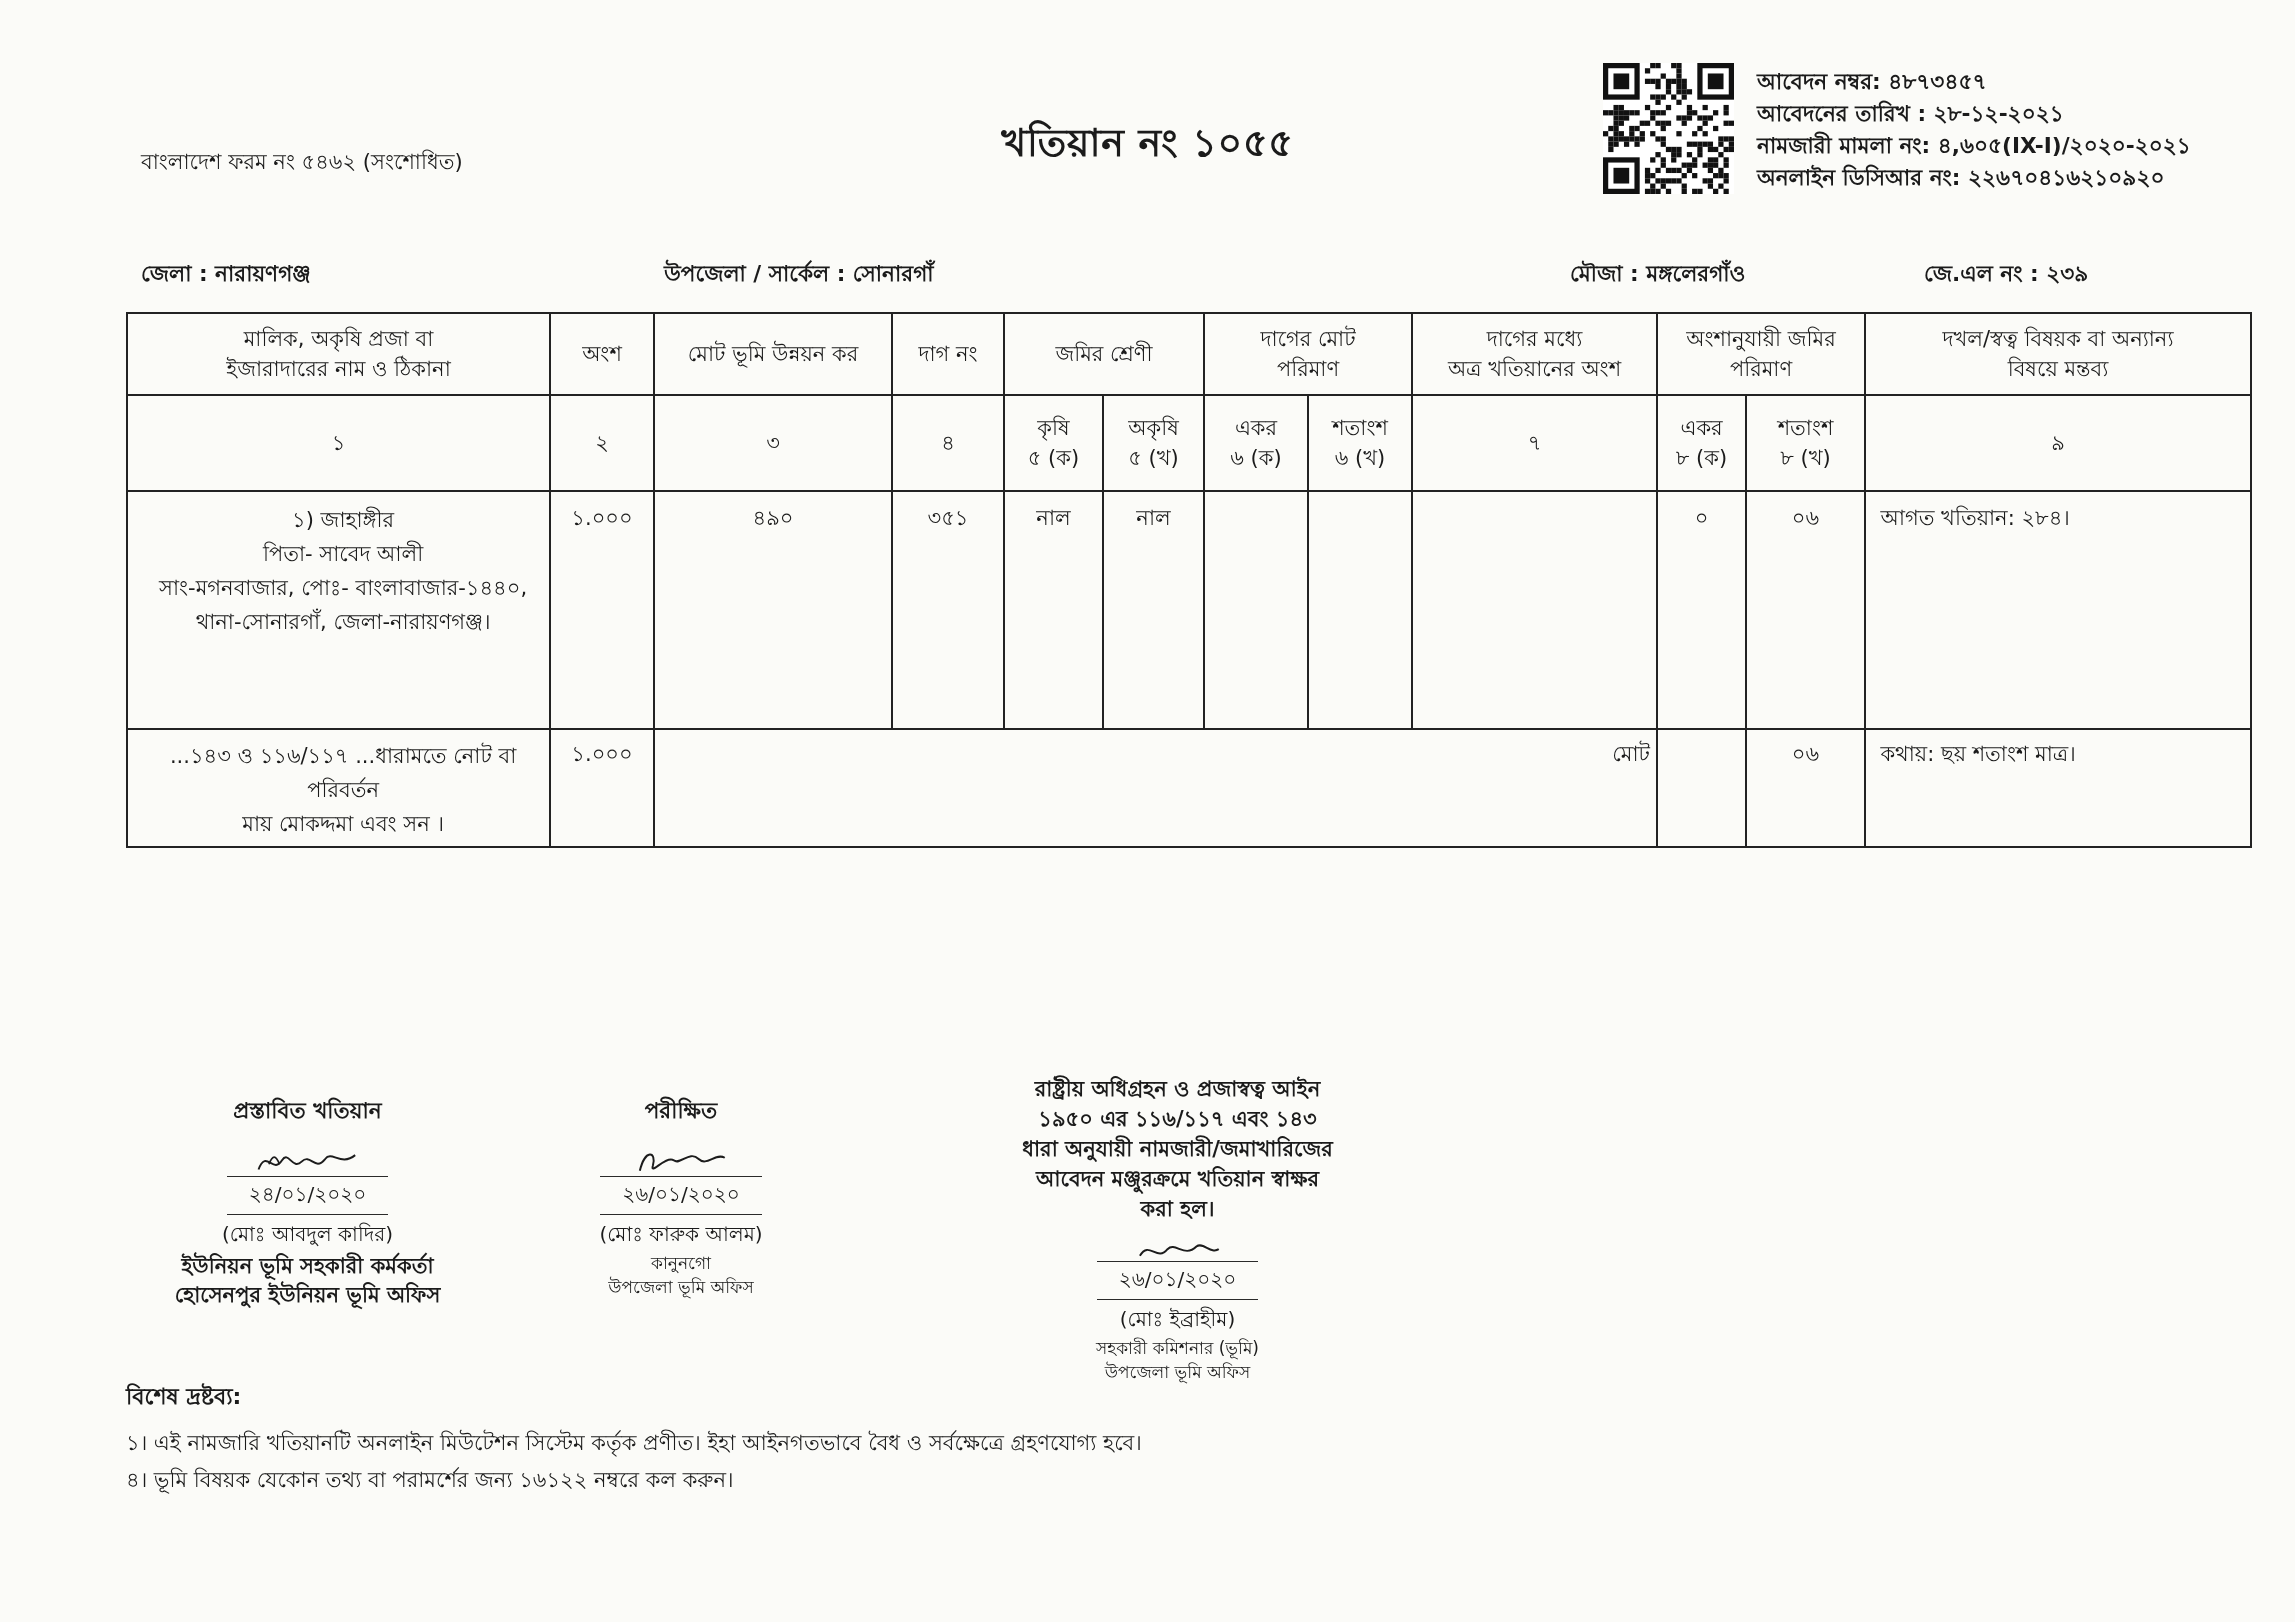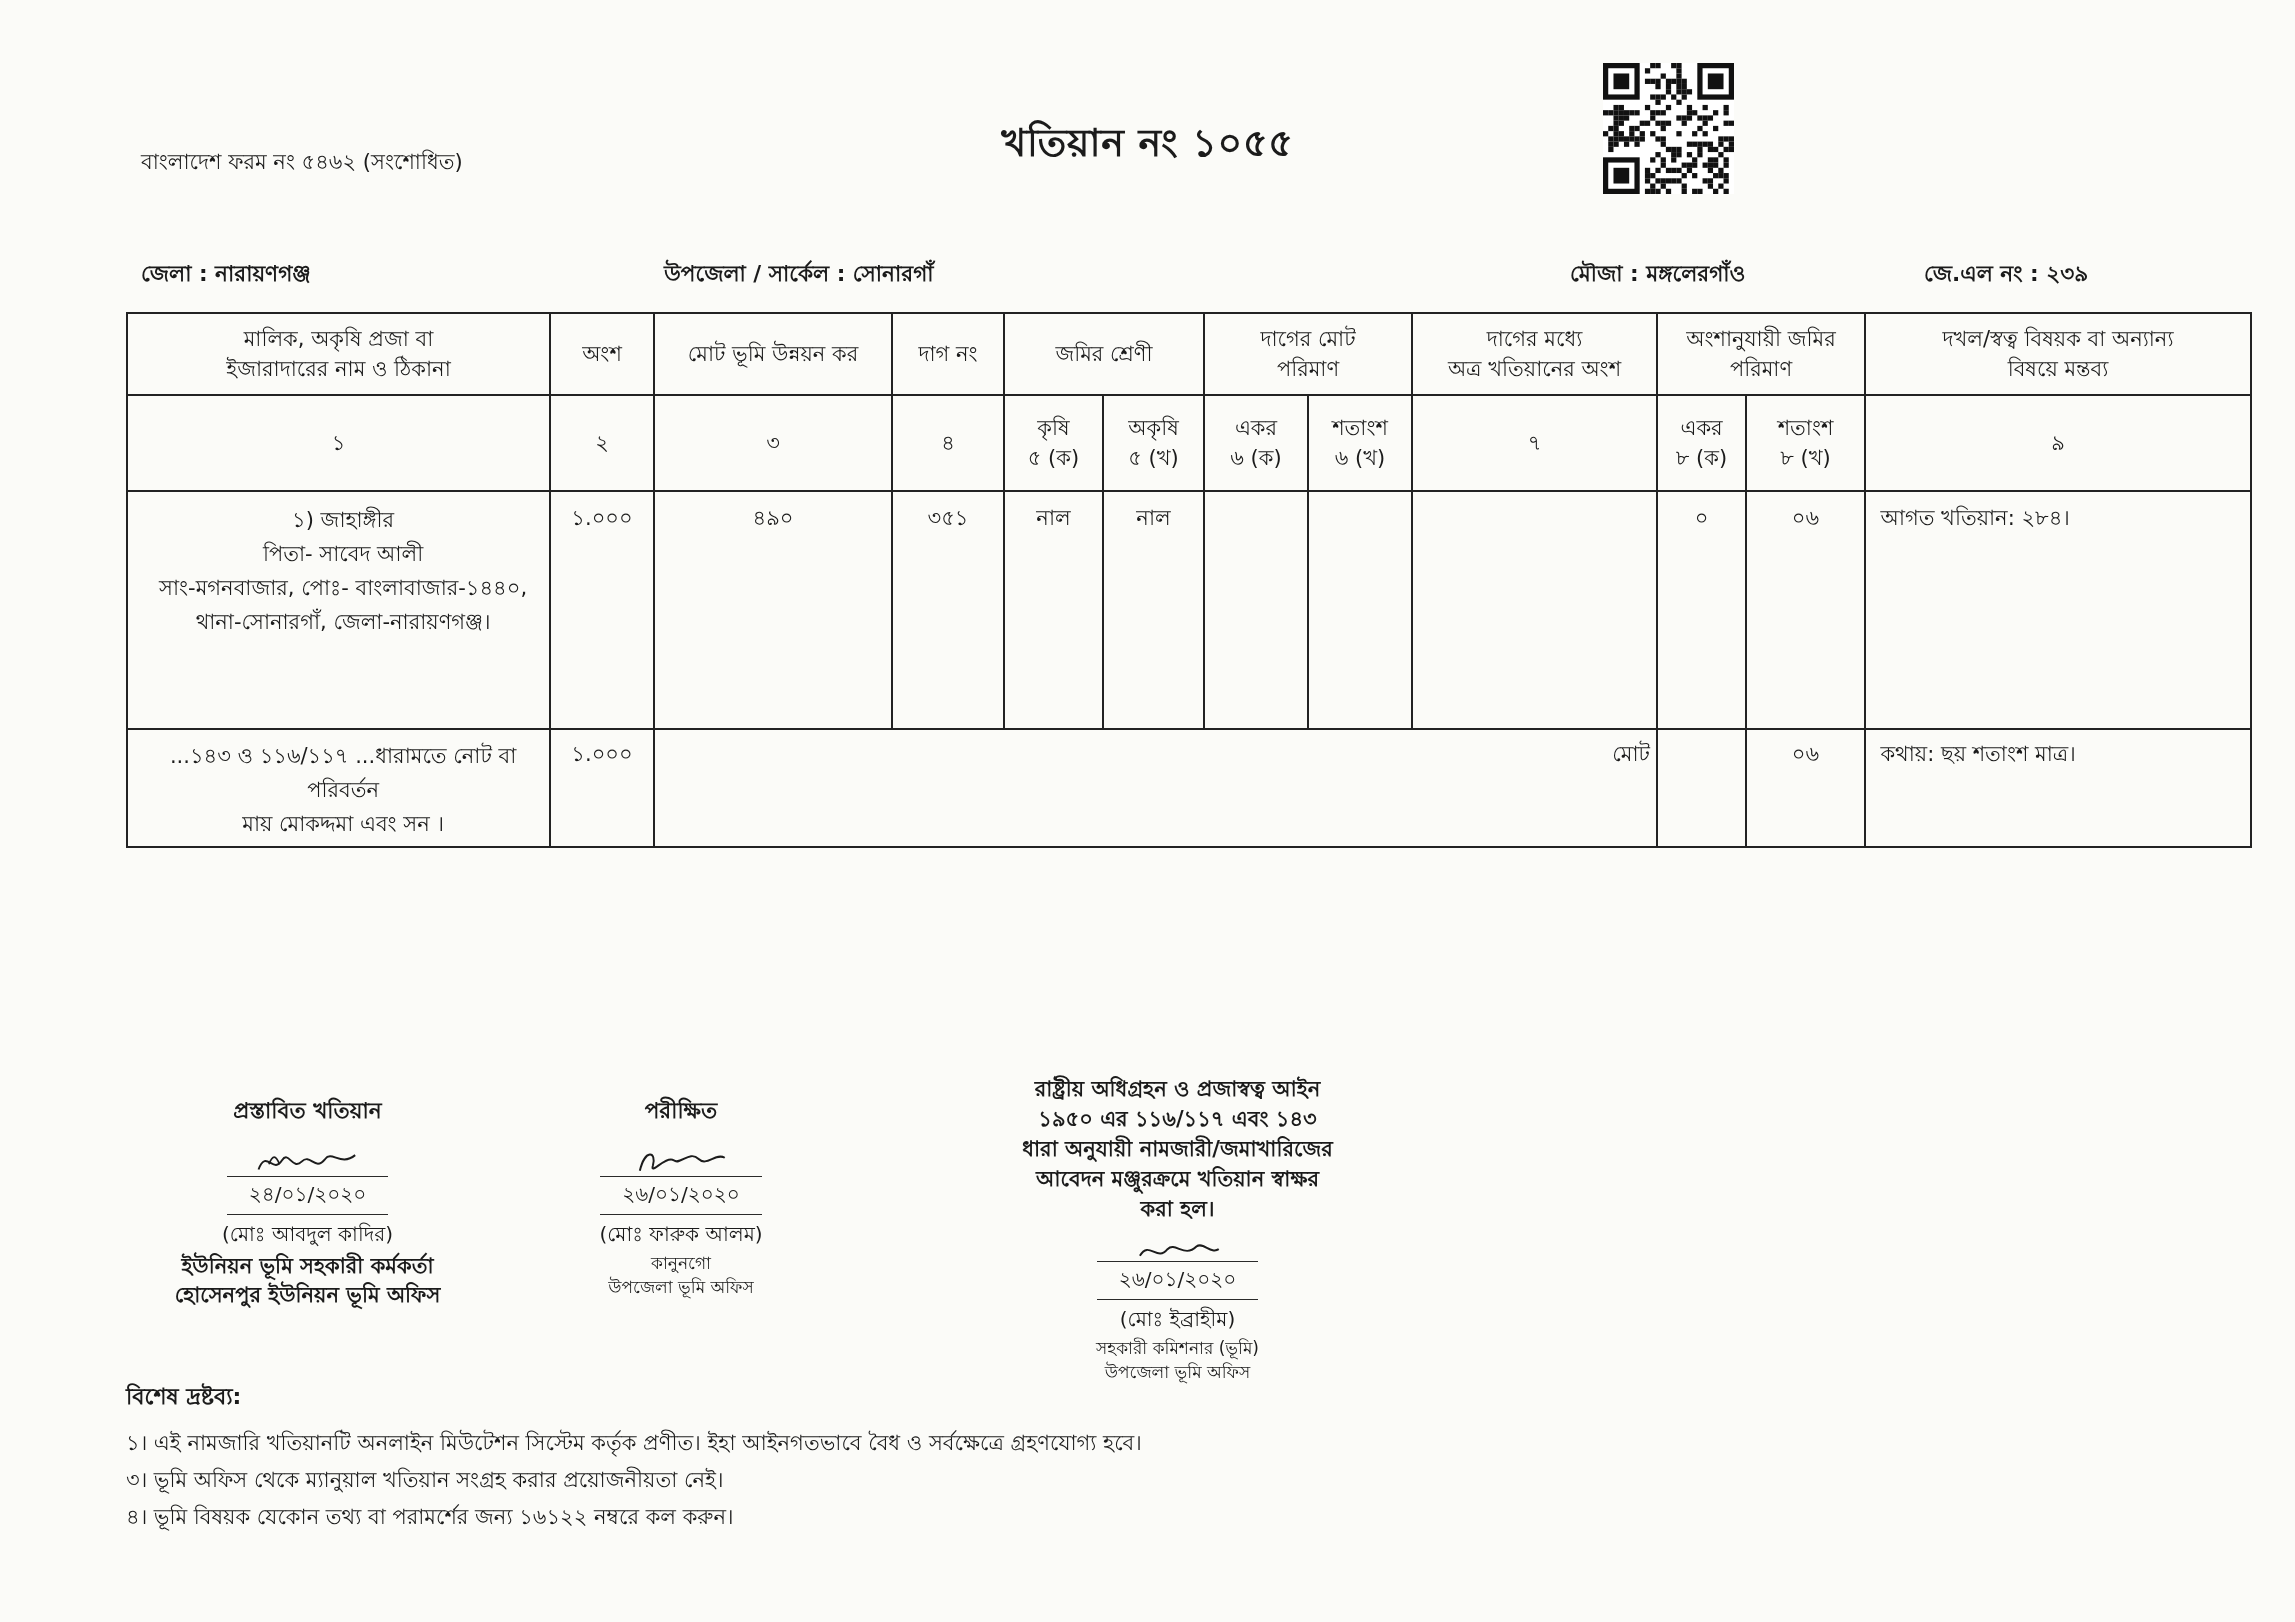--- a/index.html
+++ b/index.html
@@ -252,20 +252,26 @@
           <rect x="0" y="0" width="56" height="56" fill="#111"></rect>
           <rect x="8" y="8" width="40" height="40" fill="#fff"></rect>
           <rect x="16" y="16" width="24" height="24" fill="#111"></rect>
           <rect x="144" y="0" width="56" height="56" fill="#111"></rect>
           <rect x="152" y="8" width="40" height="40" fill="#fff"></rect>
           <rect x="160" y="16" width="24" height="24" fill="#111"></rect>
           <rect x="0" y="144" width="56" height="56" fill="#111"></rect>
           <rect x="8" y="152" width="40" height="40" fill="#fff"></rect>
           <rect x="16" y="160" width="24" height="24" fill="#111"></rect>
         </svg></div>
+    <div class="qr-lines">
+      <div>আবেদন নম্বর: ৪৮৭৩৪৫৭</div>
+      <div>আবেদনের তারিখ : ২৮-১২-২০২১</div>
+      <div>নামজারী মামলা নং: ৪,৬০৫(IX-I)/২০২০-২০২১</div>
+      <div>অনলাইন ডিসিআর নং: ২২৬৭০৪১৬২১০৯২০</div>
+    </div>
   </div>
 
   <div class="loc">
     <span class="loc-district">জেলা : নারায়ণগঞ্জ</span>
     <span class="loc-upazila">উপজেলা / সার্কেল : সোনারগাঁ</span>
     <span class="loc-mouza">মৌজা : মঙ্গলেরগাঁও</span>
     <span class="loc-jl">জে.এল নং : ২৩৯</span>
   </div>
 
   <table class="khatian">
@@ -384,18 +390,17 @@
     </svg>
     <div><span class="sig-date">২৬/০১/২০২০</span></div>
     <div class="sig-name">(মোঃ ইব্রাহীম)</div>
     <div class="sig-role-sm">সহকারী কমিশনার (ভূমি)</div>
     <div class="sig-role-sm">উপজেলা ভূমি অফিস</div>
   </div>
 
   <div class="notes">
     <div class="notes-title">বিশেষ দ্রষ্টব্য:</div>
     <div class="notes-item">১। এই নামজারি খতিয়ানটি অনলাইন মিউটেশন সিস্টেম কর্তৃক প্রণীত। ইহা আইনগতভাবে বৈধ ও সর্বক্ষেত্রে গ্রহণযোগ্য হবে।</div>
-    <div class="notes-item">৩। ভূমি অফিস থেকে ম্যানুয়াল খতিয়ান সংগ্রহ করার প্রয়োজনীয়তা নেই।</div>
     <div class="notes-item">৪। ভূমি বিষয়ক যেকোন তথ্য বা পরামর্শের জন্য ১৬১২২ নম্বরে কল করুন।</div>
   </div>
 
 </div>
 
 
 </body></html>

